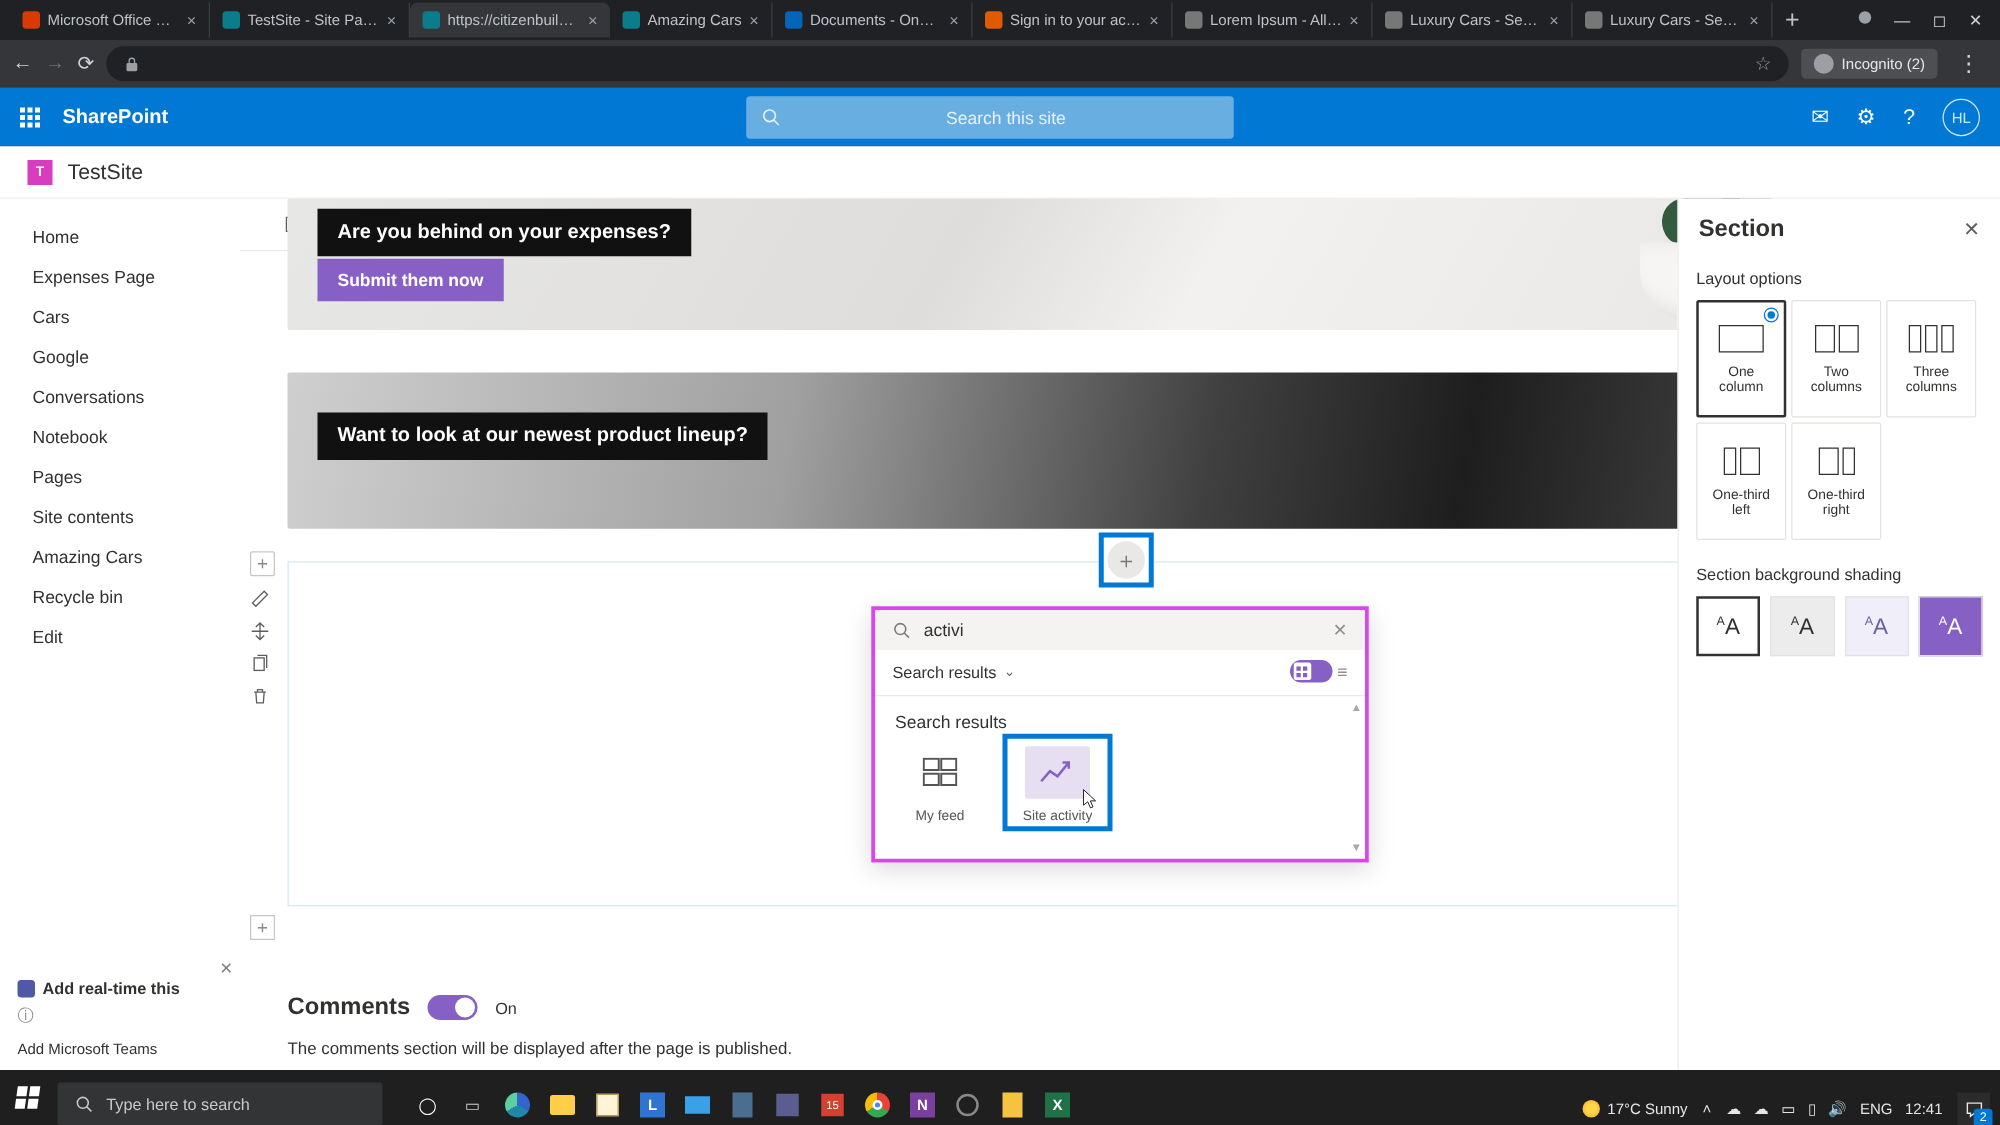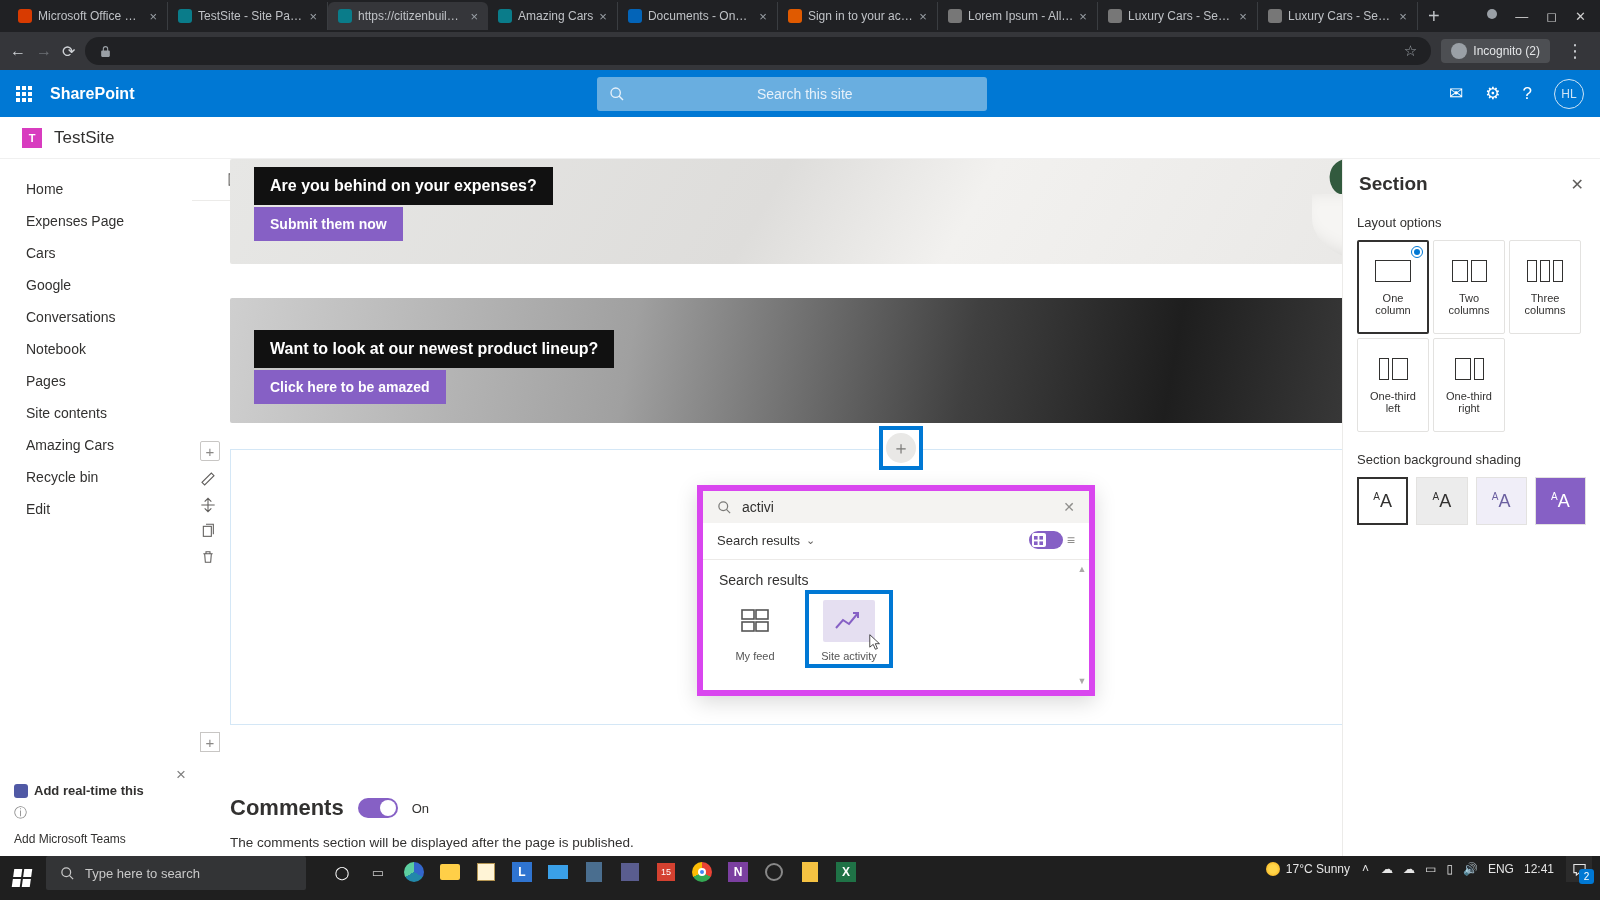--- a/index.html
+++ b/index.html
@@ -76,21 +76,21 @@
   .hero.top .darkbar{ top:8px;}
   .hero.top .purplebtn{ top:48px;}
   .hero.car .darkbar{ top:32px;text-align:center;}
   .hero.car .purplebtn{ top:72px;}
   
   .new-section { margin-top:26px; border:1px solid #d4e7f6; position:relative; height:276px; }
   .new-section .plus-marker { position:absolute; left:50%; top:-2px; transform:translate(-50%,-50%); width:44px; height:44px; border:4px solid #0078d4; background:#fff; display:flex; align-items:center; justify-content:center; }
   .new-section .plus-marker .inner{ width:30px;height:30px;border-radius:50%;background:#e9e8e6;display:flex;align-items:center;justify-content:center;color:#7a7977;font-size:18px;}
   .add-below{ position:absolute; left:8px; bottom:104px; width:20px; height:20px; border:1px solid #c8c6c4; color:#8a8886; display:flex; align-items:center; justify-content:center; font-size:15px;}
   
-  .picker { position:absolute; left:50%; top:326px; transform:translateX(-50%); width:398px; background:#fff; border:6px solid #d946ef; box-shadow:0 6px 20px rgba(0,0,0,0.15); z-index:20; }
+  .picker { position:absolute; left:50%; top:326px; transform:translateX(-50%); width:398px; background:#fff; border:3px solid #d946ef; box-shadow:0 6px 20px rgba(0,0,0,0.15); z-index:20; }
   .picker .search { display:flex; align-items:center; padding:8px 14px; background:#f4f3f1; gap:10px;}
   .picker .search input{ flex:1; border:none; background:transparent; outline:none; font-size:14px; color:#323130;}
   .picker .search .clx{ color:#8f8e8c; font-size:14px;}
   .picker .filtrow{ display:flex; align-items:center; padding:8px 14px 10px; font-size:13px; color:#323130;}
   .picker .filtrow .chev2{ font-size:11px; color:#605e5c; margin-left:6px;}
   .picker .filtrow .viewtoggle{ margin-left:auto; width:34px; height:18px; background:#8660c5; border-radius:10px; position:relative; display:flex; align-items:center; padding:0 3px; justify-content:flex-start; gap:2px;}
   .picker .filtrow .viewtoggle .knob{ width:14px;height:14px;background:#fff;border-radius:2px; display:flex;align-items:center;justify-content:center;}
   .picker .filtrow .listic{ color:#8f8e8c; font-size:14px; margin-left:4px;}
   .picker .results { border-top:1px solid #eceae8; padding:12px 16px 28px; position:relative;}
   .picker .results h4{ font-size:14px; font-weight:400; color:#323130; margin-bottom:12px;}
@@ -98,21 +98,21 @@
   .picker .wp { width:72px; display:flex; flex-direction:column; align-items:center; gap:8px; font-size:11px; color:#555; text-align:center;}
   .picker .wp .tile{ width:52px;height:42px; display:flex; align-items:center; justify-content:center; border-radius:2px;}
   .picker .wp.selected { position:relative; }
   .picker .wp.selected .frame{ position:absolute; inset:-10px -8px -6px -8px; border:4px solid #0078d4;}
   .picker .wp.selected .tile{ background:#e5dff1;}
   .picker .scrolltrack{ position:absolute; right:2px; top:4px; bottom:4px; width:10px; }
   .picker .scrolltrack .arr{ font-size:9px; color:#a9a8a6; text-align:center;}
   .cursor { position:absolute; left:56px; top:34px; width:14px; height:18px; }
   
   .comments { margin-top:70px; display:flex; align-items:center; gap:14px;}
-  .comments h3{ font-size:22px; color:#323130; font-weight:600;}
+  .comments h3{ font-size:19px; color:#323130; font-weight:600;}
   .toggle { width:40px; height:20px; background:#8660c5; border-radius:11px; position:relative;}
   .toggle .knob{ position:absolute; right:2px; top:2px; width:16px; height:16px; border-radius:50%; background:#fff;}
   .comments .onlbl{ font-size:13px; color:#323130;}
   .comments-note{ margin-top:14px; font-size:13.5px; color:#323130;}
   
   .rpanel { width:258px; flex:0 0 258px; border-left:1px solid #ecebe9; background:#fff; padding:0 14px 14px; height:100%; position:absolute; right:0; top:0;}
   .rpanel .hd{ display:flex; align-items:center; padding:14px 2px 16px; }
   .rpanel .hd h2{ font-size:19px; font-weight:600; color:#323130;}
   .rpanel .hd .x{ margin-left:auto; font-size:16px; color:#605e5c;}
   .rpanel .lbl{ font-size:13px; color:#323130; margin:4px 0 10px;}
@@ -125,21 +125,21 @@
   .lo .col{ width:16px; height:22px; border:1.5px solid #323130;}
   .lo.one .col{ width:36px;}
   .lo .col.sm{ width:10px;}
   .shade-row{ display:flex; gap:8px; margin-top:10px;}
   .shade{ width:52px; height:48px; border:1px solid #e3e2e0; display:flex; align-items:center; justify-content:center; font-family:Georgia,serif; font-size:18px; color:#323130;}
   .shade.sel{ border:2px solid #323130;}
   .shade.soft{ background:#ececec;}
   .shade.softer{ background:#f0eef8; color:#6b5fa0;}
   .shade.accent{ background:#8660c5; color:#fff;}
   
-  .taskbar { position:fixed; left:0; right:0; bottom:0; height:44px; background:#1f1f1f; display:flex; align-items:flex-start; color:#fff; font-size:13px; }
+  .taskbar { position:fixed; left:0; right:0; bottom:0; height:44px; background:#1f1f1f; display:flex; align-items:flex-end; color:#fff; font-size:13px; }
   .taskbar .start{ width:44px; height:44px; display:flex; align-items:center; justify-content:center;}
   .taskbar .start .winlogo{ display:grid; grid-template-columns:8px 8px; grid-auto-rows:8px; gap:2px; transform:skewX(-8deg);}
   .taskbar .start .winlogo span{ background:#fff;}
   .taskbar .searchbox{ display:flex; align-items:center; gap:10px; background:#333436; height:34px; padding:0 14px; width:260px; color:#c9c9c9; border-radius:2px; margin-left:2px;}
   .tb-apps{ display:flex; align-items:center; gap:4px; margin-left:20px;}
   .tb-apps .app{ width:32px;height:32px; display:flex; align-items:center; justify-content:center; border-radius:2px;}
   .tb-right{ margin-left:auto; display:flex; align-items:center; gap:12px; padding-right:8px; color:#e6e6e6; font-size:12px;}
   .tb-right .weather{ display:flex; align-items:center; gap:6px;}
   .tb-right .sun{ width:14px;height:14px;border-radius:50%;background:radial-gradient(circle,#ffd54a 40%,#f3a50e 100%);}
   .tb-right .tray{ display:flex; align-items:center; gap:10px;}
@@ -350,21 +350,20 @@
             <div class="leaf l2"></div>
             <div class="leaf l3"></div>
             <div class="pot"></div>
         </div>
         <div class="darkbar">Are you behind on your expenses?</div>
         <div class="purplebtn">Submit them now</div>
       </div>
 
       <div class="hero car">
         <div class="darkbar">Want to look at our newest product lineup?</div>
-        <div class="purplebtn">Click here to be amazed</div>
       </div>
 
       <div class="new-section">
         <div class="plus-marker">
             <div class="inner">＋</div>
           </div>
       </div>
       <div class="add-below">+</div>
 
       <div class="comments">

